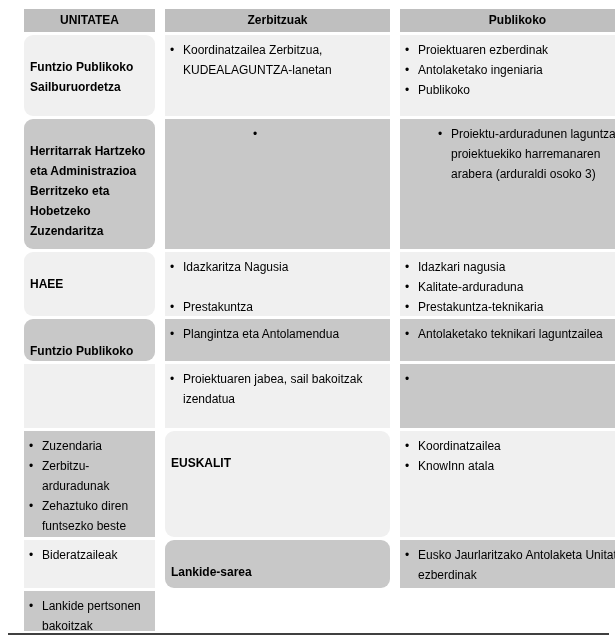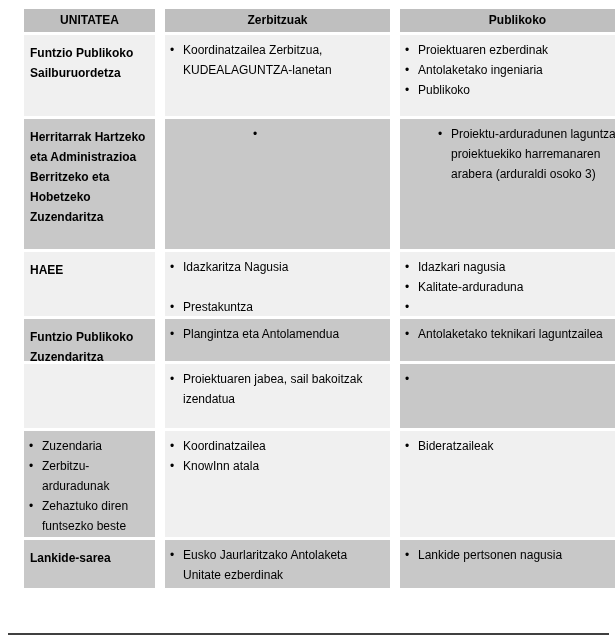--- a/index.html
+++ b/index.html
@@ -14,21 +14,21 @@
     grid-template-rows:23px 81px 130px 64px 42px 64px 106px 48px 40px;
     gap:3px 10px;
   }
   .cell{overflow:hidden;font-size:12px;}
   .header{
     background:var(--header-bg);font-weight:bold;text-align:center;
     line-height:15px;padding:4px 2px;
   }
   .light{background:var(--light-bg);}
   .dark{background:var(--dark-bg);}
-  .unit{font-weight:bold;line-height:20px;padding:8px 4px 2px 6px;}
+  .unit{font-weight:bold;line-height:20px;padding:22px 4px 2px 6px;border-radius:9px;}
   .listcell{padding:5px 4px 2px 0;}
   .listcell ul{list-style:none;margin:0;padding:0 0 0 5px;}
   .listcell li{display:flex;line-height:20px;}
   .bullet{flex:0 0 13px;text-align:left;}
   .gapped{margin-top:20px;}
   .centered-services ul{padding-left:88px;}
   .centered-positions ul{padding-left:38px;}
   .rule{position:absolute;left:8px;top:633px;width:601px;height:2px;background:var(--rule-color);}
 </style>
 </head>
@@ -99,20 +99,21 @@
           <li>
             <span class="bullet">•</span>
             <span>Idazkari nagusia</span>
           </li>
           <li>
             <span class="bullet">•</span>
             <span>Kalitate-arduraduna</span>
           </li>
           <li>
             <span class="bullet">•</span>
+            <span>Prestakuntza-teknikaria</span>
           </li>
         </ul>
       </div>
       <div class="cell unit dark"><span>Funtzio Publikoko Zuzendaritza</span></div>
       <div class="cell listcell dark">
         <ul>
           <li>
             <span class="bullet">•</span>
             <span>Plangintza eta Antolamendua</span>
           </li>
@@ -157,20 +158,21 @@
           <li>
             <span class="bullet">•</span>
             <span>Zehaztuko diren funtsezko beste lanpostu batzuk</span>
           </li>
           <li>
             <span class="bullet">•</span>
             <span>Nagusia guztiak</span>
           </li>
         </ul>
       </div>
+      <div class="cell unit light"><span>EUSKALIT</span></div>
       <div class="cell listcell light">
         <ul>
           <li>
             <span class="bullet">•</span>
             <span>Koordinatzailea</span>
           </li>
           <li>
             <span class="bullet">•</span>
             <span>KnowInn atala</span>
           </li>
@@ -190,19 +192,19 @@
           <li>
             <span class="bullet">•</span>
             <span>Eusko Jaurlaritzako Antolaketa Unitate ezberdinak</span>
           </li>
         </ul>
       </div>
       <div class="cell listcell dark">
         <ul>
           <li>
             <span class="bullet">•</span>
-            <span>Lankide pertsonen nagusia</span>
+            <span>Lankide pertsonen bakoitzak</span>
           </li>
         </ul>
       </div>
     </div>
   <div class="rule"></div>
 </div>
 
 </body></html>

